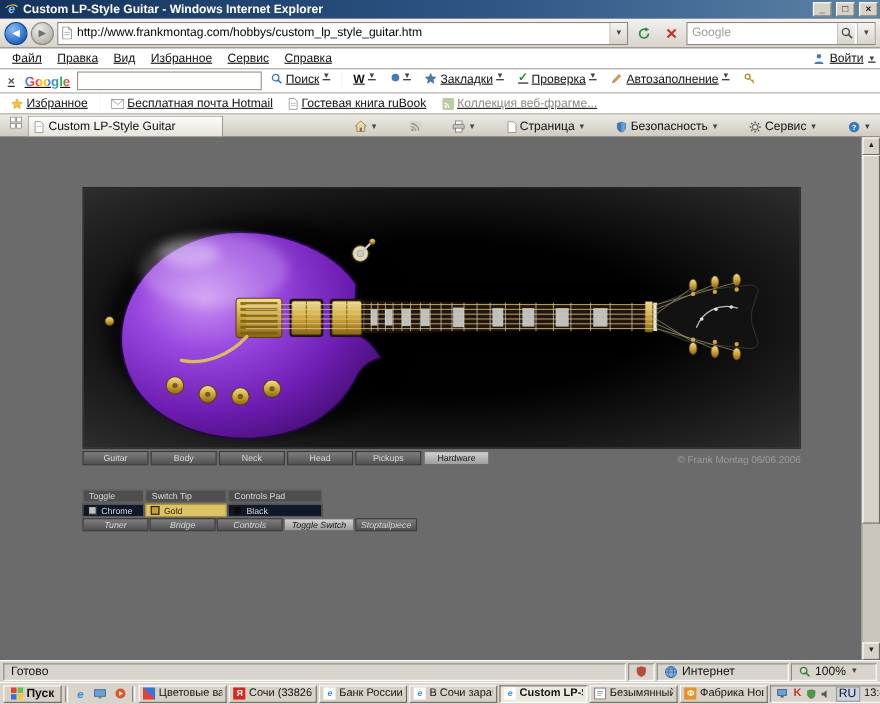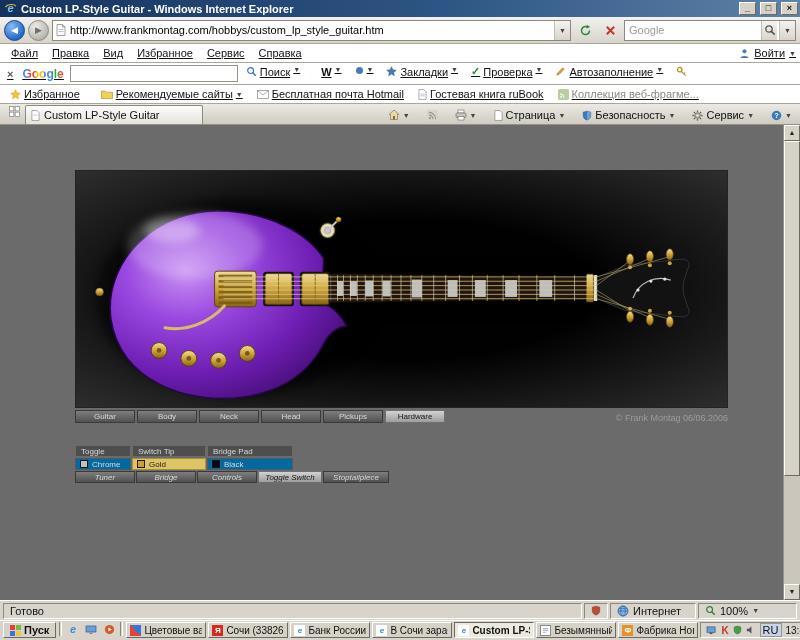--- a/index.html
+++ b/index.html
@@ -38,57 +38,57 @@
   .vsep { width:1px; height:15px; background:#a8a498; border-right:1px solid #fcfcfa; margin:0 2px; }
   .favbar { height:19px; flex:0 0 19px; gap:2px; }
   .favitem { display:flex; align-items:center; gap:3px; padding:1px 6px; }
   .gray { color:#8a887e; }
 
   
   .tabbar { height:21px; flex:0 0 21px; background:linear-gradient(#eceae4,#cfcbc1); display:flex; align-items:flex-end; padding:0 3px; border-bottom:1px solid #96928a; }
   .qtabs { margin-bottom:2px; }
   .tab { display:flex; align-items:center; gap:4px; width:178px; height:19px; background:linear-gradient(#fdfdfc,#e6e3db); border:1px solid #8a887f; border-bottom:none; border-radius:2px 2px 0 0; padding:0 5px; }
   .tab .lbl { white-space:nowrap; overflow:hidden; }
-  .cmd-right { margin-left:auto; display:flex; align-items:center; gap:7px; margin-bottom:2px; }
+  .cmd-right { margin-left:auto; display:flex; align-items:center; gap:18px; margin-bottom:2px; }
   .cmditem { display:flex; align-items:center; gap:3px; padding:1px 5px; }
 
   
   .content { position:relative; height:475px; flex:0 0 475px; background:#6b6b6b; }
   .canvas { position:absolute; inset:0 17px 0 0; background:#6b6b6b; overflow:hidden; }
   .gpanel { position:absolute; left:75px; top:45px; width:653px; height:238px;
     background:radial-gradient(ellipse at 50% 50%, #010101 42%, #2e2e2e 100%); border:1px solid #232323; }
   .navtabs { position:absolute; left:75px; top:285px; display:flex; gap:2px; }
   .ptab { width:60px; height:13px; font-size:8px; display:flex; align-items:center; justify-content:center;
     color:#d8d8d8; background:linear-gradient(#7e7e7e,#515151); border:1px solid #3a3a3a; }
   .ptab.active { background:linear-gradient(#d2d2d2,#9d9d9d); color:#161616; border-color:#707070; }
   .copyright { position:absolute; top:288px; right:55px; color:#9c9c9c; font-size:9px; }
   .config { position:absolute; left:75px; top:320px; font-size:8px; }
   .cfg-row { display:flex; gap:1px; margin-bottom:1px;align-items:flex-end; }
   .cfg-h { height:12px; background:#4e4e4e; color:#d8d8d8; display:flex; align-items:center; padding:0 5px; border:1px solid #6a6a6a; }
-  .cfg-cell { height:12px; background:#0369a1; color:#d8d8d8; display:flex; align-items:center; gap:4px; padding:0 4px; border:1px solid #585858; }
+  .cfg-cell { height:12px; background:#0f172a; color:#d8d8d8; display:flex; align-items:center; gap:4px; padding:0 4px; border:1px solid #585858; }
   .cfg-cell.sel { background:#ddc467; color:#2b2305; border-color:#a8903a; }
   .swatch { width:8px; height:8px; border:1px solid #1a1a1a; flex:0 0 auto; }
   .cfg-btn { height:12px; font-size:8px; display:flex; align-items:center; justify-content:center;
     color:#d8d8d8; background:linear-gradient(#7e7e7e,#515151); border:1px solid #3a3a3a;font-style:italic; }
   .cfg-btn.active { background:linear-gradient(#d2d2d2,#9d9d9d); color:#161616; border-color:#707070; }
-  .w56{width:56px}.w74{width:74px}.w86{width:86px}.w60{width:60px}.w64{width:64px}.w66{width:66px}
+  .w56{width:56px}.w74{width:74px}.w86{width:86px}.w60{width:60px}.w64{width:64px}.w66{width:56px}
 
   
   .scroll { position:absolute; top:0; right:0; bottom:0; width:17px; background:#cac6bc; border-left:1px solid #96928a; }
   .sbtn { height:16px; background:#d6d2c8; border:1px solid; border-color:#fff #6e6a60 #6e6a60 #fff; text-align:center; font-size:7px; line-height:14px; color:#222; }
   .sthumb { position:absolute; left:0; right:0; top:16px; height:335px; background:#d6d2c8; border:1px solid; border-color:#fff #6e6a60 #6e6a60 #fff; }
   .sdown { position:absolute; left:0; right:0; bottom:0; }
 
   
   .statusbar { height:20px; flex:0 0 20px; background:#d8d4cc; border-top:1px solid #fff; display:flex; align-items:center; gap:2px; padding:1px 3px; }
   .st-cell { height:16px; border:1px solid; border-color:#8a887f #fff #fff #8a887f; display:flex; align-items:center; gap:4px; padding:0 6px; }
   .st-status { flex:1; }
 
   
-  .taskbar { height:20px; flex:0 0 20px; background:#d8d4cc; border-top:1px solid #fff; display:flex; align-items:flex-start; gap:2px; padding:1px 3px; }
+  .taskbar { height:20px; flex:0 0 20px; background:#d8d4cc; border-top:1px solid #fff; display:flex; align-items:center; gap:2px; padding:1px 3px; }
   .startbtn { height:16px; display:flex; align-items:center; gap:3px; padding:0 6px; font-weight:bold; background:#d6d2c8;
     border:1px solid; border-color:#fff #6e6a60 #6e6a60 #fff; flex:0 0 auto; }
   .flag { width:11px; height:11px; display:grid; grid-template-columns:1fr 1fr; grid-template-rows:1fr 1fr; gap:1px; }
   .flag i { display:block; }
   .tsep { width:3px; height:14px; border-left:1px solid #8a887f; border-right:1px solid #fff; margin:0 1px; flex:0 0 auto;}
   .ql { width:16px; height:15px; display:flex; align-items:center; justify-content:center; flex:0 0 auto; }
   .taskbtn { width:80px; height:16px; display:flex; align-items:center; gap:3px; padding:0 3px; background:#d6d2c8;
     border:1px solid; border-color:#fff #6e6a60 #6e6a60 #fff; font-size:10px; overflow:hidden; flex:0 0 auto; }
   .taskbtn .lbl { white-space:nowrap; overflow:hidden; flex:1; }
   .taskbtn.active { border-color:#6e6a60 #fff #fff #6e6a60; background:#eceadf; font-weight:bold; }
@@ -229,29 +229,20 @@
 <div class="bar favbar">
   <span class="favitem">
     <span class="ico">
       <svg width="11" height="11" viewBox="0 0 12 12">
           <path d="M6 0.8 L7.5 4.2 L11.2 4.6 L8.4 7 L9.2 10.6 L6 8.7 L2.8 10.6 L3.6 7 L0.8 4.6 L4.5 4.2 Z" fill="#f4c430" stroke="#c89010" stroke-width="0.5"></path>
         </svg>
     </span>
     <span>Избранное</span>
   </span>
   <span class="vsep"></span>
-  <span class="favitem">
-    <span class="ico">
-      <svg width="12" height="10" viewBox="0 0 12 10">
-          <path d="M0.5 2 H4 L5 3.2 H11.5 V9.5 H0.5 Z" fill="#f0d060" stroke="#a88820" stroke-width="0.6"></path>
-        </svg>
-    </span>
-    <span>Рекомендуемые сайты</span>
-      <span class="dd">▼</span>
-  </span>
   <span class="favitem">
     <span class="ico">
       <svg width="12" height="9" viewBox="0 0 12 9">
           <rect x="0.5" y="0.5" width="11" height="8" fill="#fff" stroke="#888" stroke-width="0.7"></rect>
           <path d="M0.5 0.5 L6 5 L11.5 0.5" fill="none" stroke="#888" stroke-width="0.7"></path>
         </svg>
     </span>
     <span>Бесплатная почта Hotmail</span>
   </span>
   <span class="favitem">
@@ -529,21 +520,21 @@
       <span class="ptab">Pickups</span>
       <span class="ptab active">Hardware</span>
     </div>
 
     <div class="copyright">© Frank Montag  06/06.2006</div>
 
     <div class="config">
       <div class="cfg-row">
         <span class="cfg-h w56">Toggle</span>
         <span class="cfg-h w74">Switch Tip</span>
-        <span class="cfg-h w86">Bridge Pad</span>
+        <span class="cfg-h w86">Controls Pad</span>
       </div>
       <div class="cfg-row">
         <span class="cfg-cell w56">
           <span class="swatch" style="background: rgb(194, 194, 194);"></span>
           <span>Chrome</span>
         </span>
         <span class="cfg-cell sel w74">
           <span class="swatch" style="background: rgb(201, 162, 39);"></span>
           <span>Gold</span>
         </span>
@@ -571,32 +562,32 @@
 
 <div class="statusbar">
   <span class="st-cell st-status">Готово</span>
   <span class="st-cell">
     <span class="ico">
       <svg width="10" height="11" viewBox="0 0 12 12">
           <path d="M6 0.8 L10.5 2 V6 C10.5 9 8.6 10.7 6 11.4 C3.4 10.7 1.5 9 1.5 6 V2 Z" fill="#c04a3a" stroke="#803020" stroke-width="0.6"></path>
         </svg>
     </span>
   </span>
-  <span class="st-cell" style="width:86px;">
+  <span class="st-cell" style="width:120px;">
     <span class="ico">
       <svg width="12" height="12" viewBox="0 0 12 12">
           <circle cx="6" cy="6" r="5" fill="#7fb2e5" stroke="#2a6099" stroke-width="0.8"></circle>
           <ellipse cx="6" cy="6" rx="2.3" ry="5" fill="none" stroke="#2a6099" stroke-width="0.6"></ellipse>
           <line x1="1" y1="6" x2="11" y2="6" stroke="#2a6099" stroke-width="0.6"></line>
           <line x1="1.8" y1="3.5" x2="10.2" y2="3.5" stroke="#2a6099" stroke-width="0.5"></line>
         </svg>
     </span>
     <span>Интернет</span>
   </span>
-  <span class="st-cell" style="width:99px;">
+  <span class="st-cell" style="width:78px;">
     <span class="ico">
       <svg width="11" height="11" viewBox="0 0 12 12">
           <circle cx="5" cy="5" r="3.2" fill="none" stroke="#3a7a3a" stroke-width="1.3"></circle>
           <line x1="7.4" y1="7.4" x2="10.6" y2="10.6" stroke="#3a7a3a" stroke-width="1.6"></line>
         </svg>
     </span>
     <span>100%</span>
     <span class="dd">▼</span>
   </span>
 </div>

